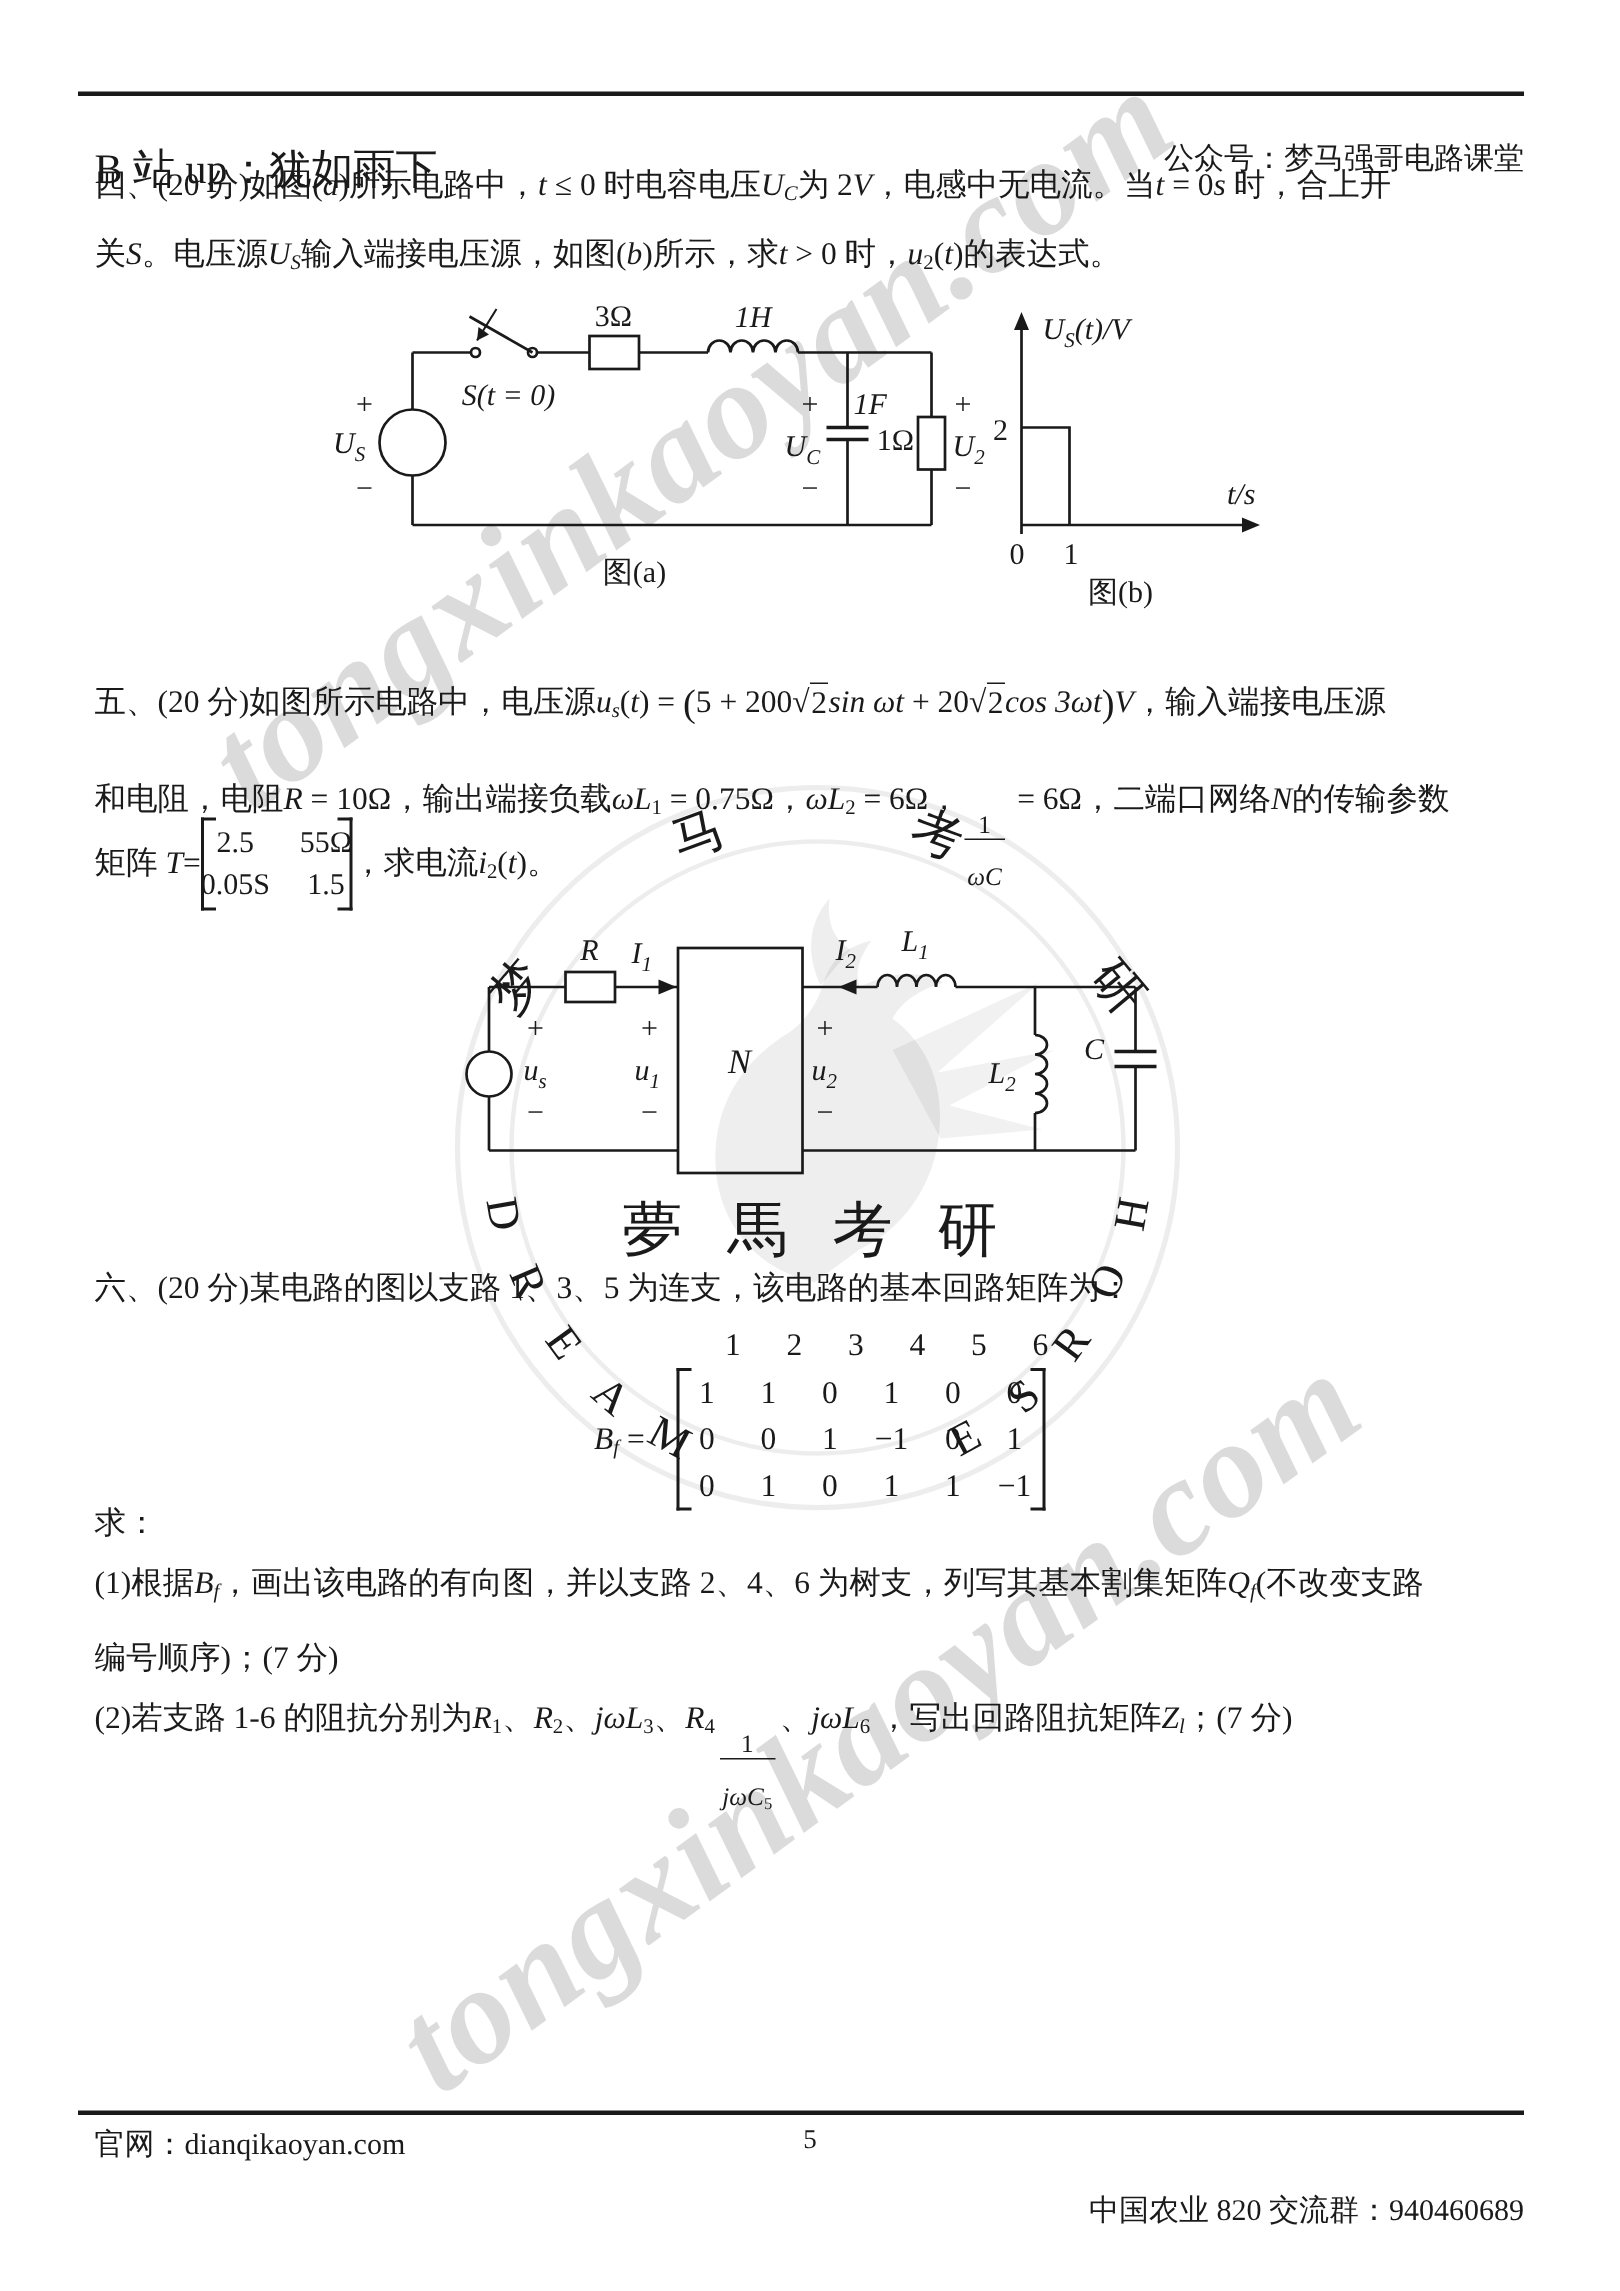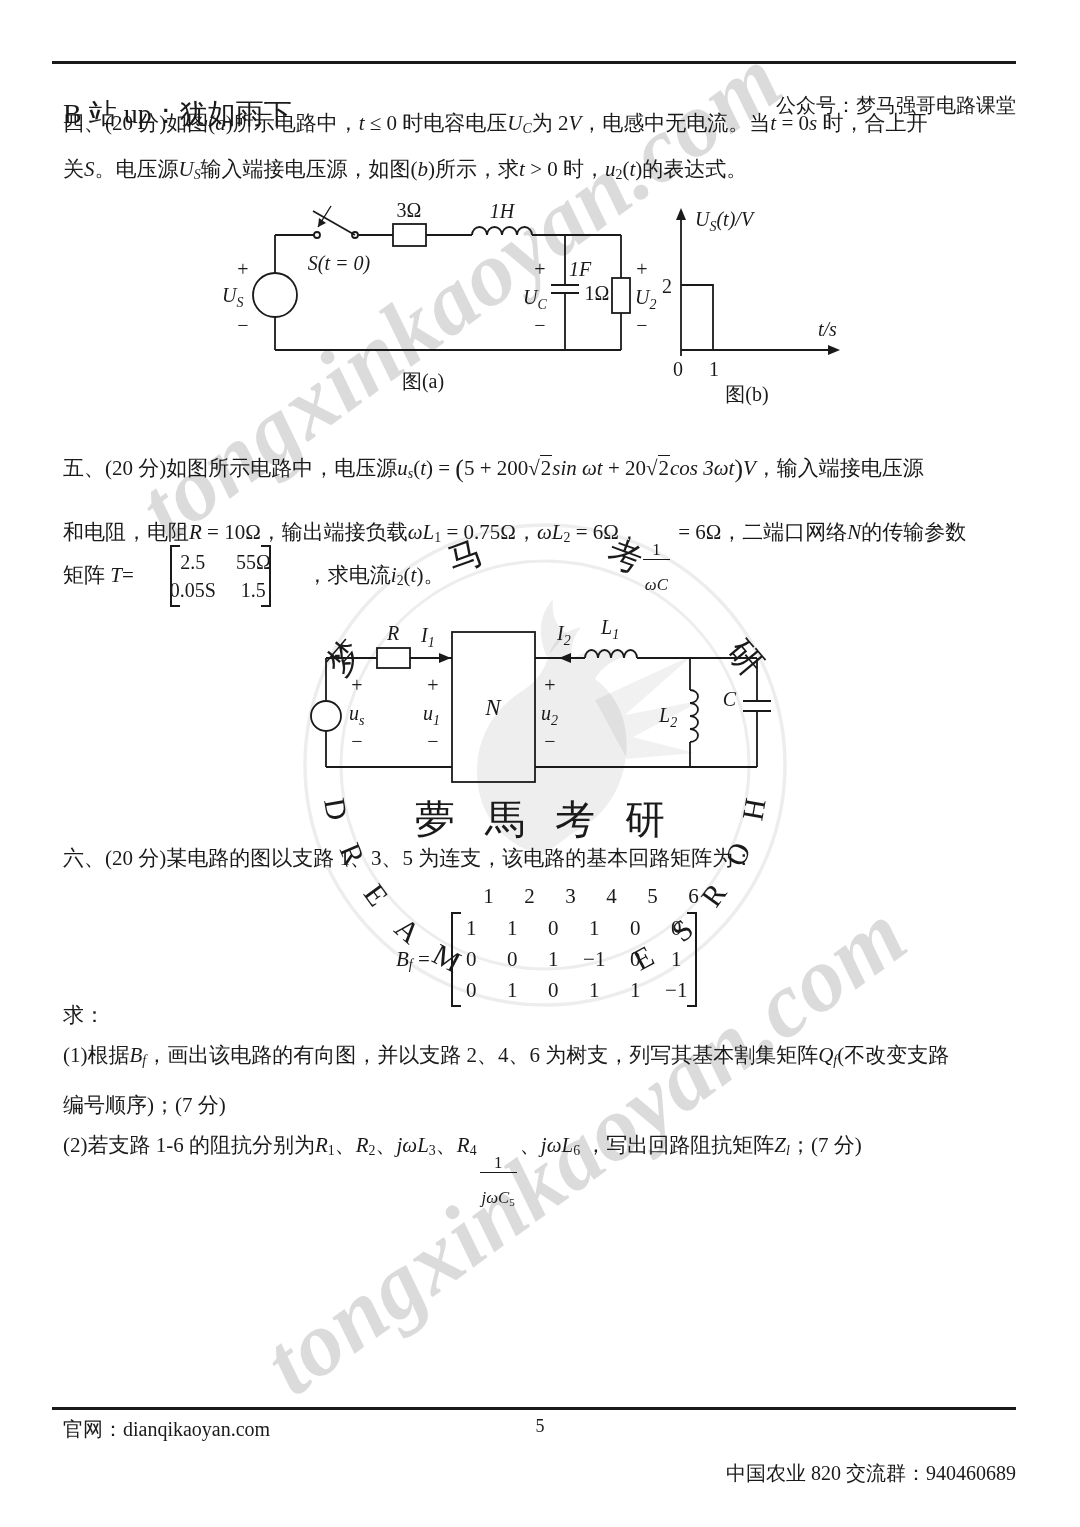--- a/index.html
+++ b/index.html
@@ -146,21 +146,21 @@
       <text x="64" y="180" text-anchor="middle">1</text>
       <text x="97" y="205" text-anchor="middle">图(b)</text>
     </g>
   </svg>
 
   <div class="line z1" style="top:452px;"><span>五、(20 分)如图所示电路中，电压源</span><span class="it">u</span><sub class="it">s</sub><span>(</span><span class="it">t</span><span>) = </span><span class="big">(</span><span>5 + 200</span><span class="sqrt">√<span class="rad">2</span></span><span class="it">sin ωt</span><span> + 20</span><span class="sqrt">√<span class="rad">2</span></span><span class="it">cos 3ωt</span><span class="big">)</span><span class="it">V</span><span>，输入端接电压源</span></div>
   <div class="line z1" style="top:500px;margin-top:19px;"><span>和电阻，电阻</span><span class="it">R</span><span> = 10Ω，输出端接负载</span><span class="it">ωL</span><sub>1</sub><span> = 0.75Ω，</span><span class="it">ωL</span><sub>2</sub><span> = 6Ω，</span><span class="frac">
         <span class="fr-n"><span>1</span></span>
         <span class="fr-d"><span class="it">ωC</span></span>
       </span><span> = 6Ω，二端口网络</span><span class="it">N</span><span>的传输参数</span></div>
-  <div class="line mrow z1" style="top:545px;gap:36px;">
+  <div class="line mrow z1" style="top:545px;">
     <span><span>矩阵 </span><span class="it">T</span><span>=</span></span>
     <span class="mat tmat">
       <span>2.5</span>
       <span>55Ω</span>
       <span>0.05S</span>
       <span>1.5</span>
     </span>
     <span><span>，求电流</span><span class="it">i</span><sub>2</sub><span>(</span><span class="it">t</span><span>)。</span></span>
   </div>
 

